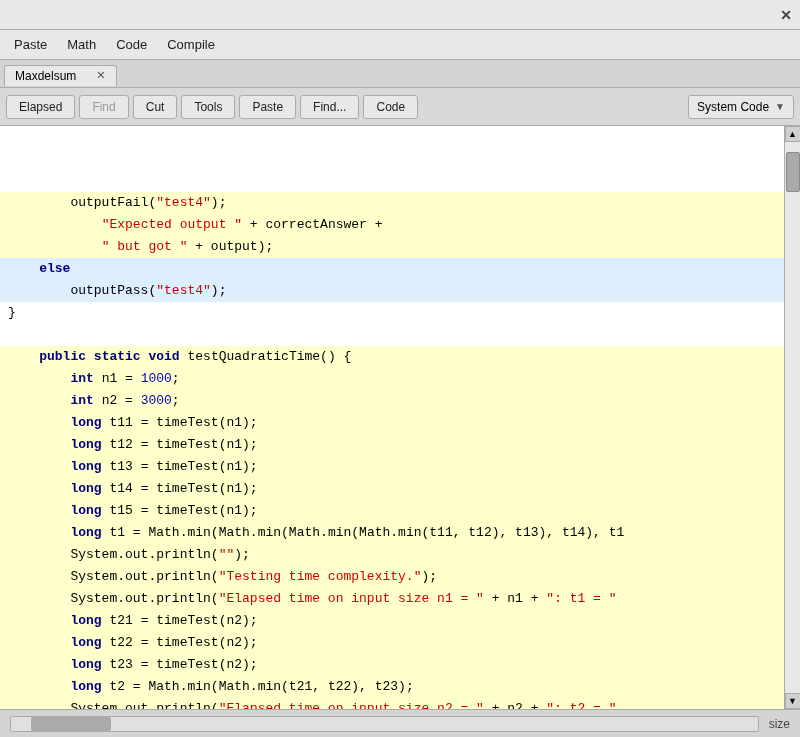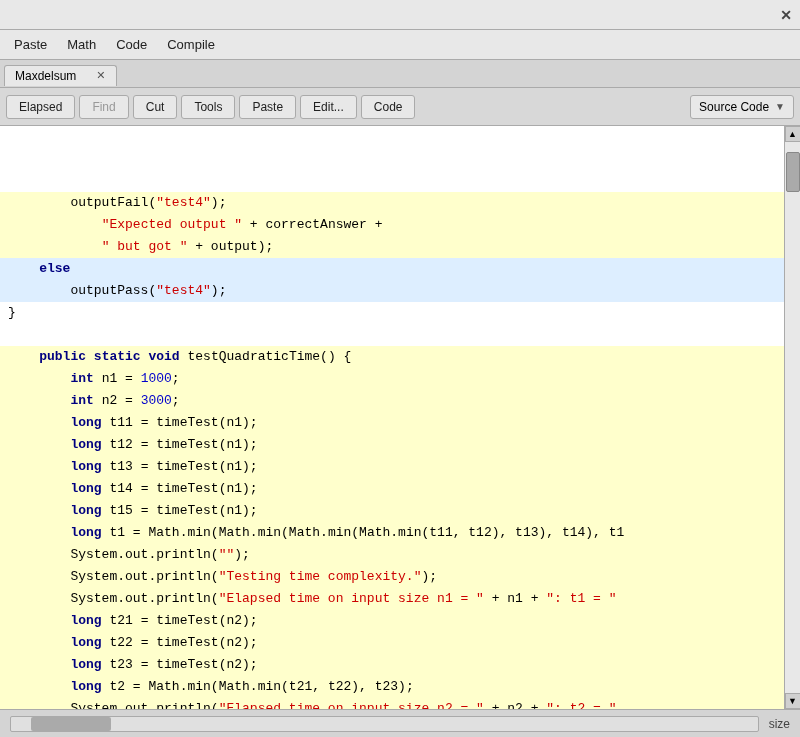--- a/index.html
+++ b/index.html
@@ -180,25 +180,25 @@
     <span class="tab-close">✕</span>
   </div>
 </div>
 
 <div class="toolbar">
   <button class="toolbar-btn">Elapsed</button>
   <button class="toolbar-btn" disabled="">Find</button>
   <button class="toolbar-btn">Cut</button>
   <button class="toolbar-btn">Tools</button>
   <button class="toolbar-btn">Paste</button>
-  <button class="toolbar-btn">Edit...</button>
+  <button class="toolbar-btn">Find...</button>
   <button class="toolbar-btn">Code</button>
   <div class="toolbar-spacer"></div>
   <div class="source-code-dropdown">
-    <span>Source Code</span>
+    <span>System Code</span>
     <span class="dropdown-arrow">▼</span>
   </div>
 </div>
 
 <div class="code-container">
   <div class="code-scroll" id="codeScroll">
     <div class="code-content" id="codeContent">
       
     <div style="display: flex; min-height: 22px; background: rgb(255, 255, 204); font-family: &quot;Courier New&quot;, Courier, monospace; font-size: 13px; line-height: 22px; white-space: pre;"><span style="flex: 1 1 0%; padding-left: 8px;"><span style="color: rgb(0, 0, 0);">        outputFail(</span><span style="color: rgb(204, 0, 0);">"test4"</span><span style="color: rgb(0, 0, 0);">);</span></span></div><div style="display: flex; min-height: 22px; background: rgb(255, 255, 204); font-family: &quot;Courier New&quot;, Courier, monospace; font-size: 13px; line-height: 22px; white-space: pre;"><span style="flex: 1 1 0%; padding-left: 8px;"><span style="color: rgb(0, 0, 0);">            </span><span style="color: rgb(204, 0, 0);">"Expected output "</span><span style="color: rgb(0, 0, 0);"> + correctAnswer +</span></span></div><div style="display: flex; min-height: 22px; background: rgb(255, 255, 204); font-family: &quot;Courier New&quot;, Courier, monospace; font-size: 13px; line-height: 22px; white-space: pre;"><span style="flex: 1 1 0%; padding-left: 8px;"><span style="color: rgb(0, 0, 0);">            </span><span style="color: rgb(204, 0, 0);">" but got "</span><span style="color: rgb(0, 0, 0);"> + output);</span></span></div><div style="display: flex; min-height: 22px; background: rgb(221, 238, 255); font-family: &quot;Courier New&quot;, Courier, monospace; font-size: 13px; line-height: 22px; white-space: pre;"><span style="flex: 1 1 0%; padding-left: 8px;"><span style="color: rgb(0, 0, 0);">    </span><span style="color: rgb(0, 0, 128); font-weight: bold;">else</span></span></div><div style="display: flex; min-height: 22px; background: rgb(221, 238, 255); font-family: &quot;Courier New&quot;, Courier, monospace; font-size: 13px; line-height: 22px; white-space: pre;"><span style="flex: 1 1 0%; padding-left: 8px;"><span style="color: rgb(0, 0, 0);">        outputPass(</span><span style="color: rgb(204, 0, 0);">"test4"</span><span style="color: rgb(0, 0, 0);">);</span></span></div><div style="display: flex; min-height: 22px; background: rgb(255, 255, 255); font-family: &quot;Courier New&quot;, Courier, monospace; font-size: 13px; line-height: 22px; white-space: pre;"><span style="flex: 1 1 0%; padding-left: 8px;"><span style="color: rgb(0, 0, 0);">}</span></span></div><div style="display: flex; min-height: 22px; background: rgb(255, 255, 255); font-family: &quot;Courier New&quot;, Courier, monospace; font-size: 13px; line-height: 22px; white-space: pre;"><span style="flex: 1 1 0%; padding-left: 8px;"></span></div><div style="display: flex; min-height: 22px; background: rgb(255, 255, 204); font-family: &quot;Courier New&quot;, Courier, monospace; font-size: 13px; line-height: 22px; white-space: pre;"><span style="flex: 1 1 0%; padding-left: 8px;"><span style="color: rgb(0, 0, 0);">    </span><span style="color: rgb(0, 0, 128); font-weight: bold;">public</span><span style="color: rgb(0, 0, 0);"> </span><span style="color: rgb(0, 0, 128); font-weight: bold;">static</span><span style="color: rgb(0, 0, 0);"> </span><span style="color: rgb(0, 0, 128); font-weight: bold;">void</span><span style="color: rgb(0, 0, 0);"> testQuadraticTime() {</span></span></div><div style="display: flex; min-height: 22px; background: rgb(255, 255, 204); font-family: &quot;Courier New&quot;, Courier, monospace; font-size: 13px; line-height: 22px; white-space: pre;"><span style="flex: 1 1 0%; padding-left: 8px;"><span style="color: rgb(0, 0, 0);">        </span><span style="color: rgb(0, 0, 128); font-weight: bold;">int</span><span style="color: rgb(0, 0, 0);"> n1 = </span><span style="color: rgb(0, 0, 204);">1000</span><span style="color: rgb(0, 0, 0);">;</span></span></div><div style="display: flex; min-height: 22px; background: rgb(255, 255, 204); font-family: &quot;Courier New&quot;, Courier, monospace; font-size: 13px; line-height: 22px; white-space: pre;"><span style="flex: 1 1 0%; padding-left: 8px;"><span style="color: rgb(0, 0, 0);">        </span><span style="color: rgb(0, 0, 128); font-weight: bold;">int</span><span style="color: rgb(0, 0, 0);"> n2 = </span><span style="color: rgb(0, 0, 204);">3000</span><span style="color: rgb(0, 0, 0);">;</span></span></div><div style="display: flex; min-height: 22px; background: rgb(255, 255, 204); font-family: &quot;Courier New&quot;, Courier, monospace; font-size: 13px; line-height: 22px; white-space: pre;"><span style="flex: 1 1 0%; padding-left: 8px;"><span style="color: rgb(0, 0, 0);">        </span><span style="color: rgb(0, 0, 128); font-weight: bold;">long</span><span style="color: rgb(0, 0, 0);"> t11 = timeTest(n1);</span></span></div><div style="display: flex; min-height: 22px; background: rgb(255, 255, 204); font-family: &quot;Courier New&quot;, Courier, monospace; font-size: 13px; line-height: 22px; white-space: pre;"><span style="flex: 1 1 0%; padding-left: 8px;"><span style="color: rgb(0, 0, 0);">        </span><span style="color: rgb(0, 0, 128); font-weight: bold;">long</span><span style="color: rgb(0, 0, 0);"> t12 = timeTest(n1);</span></span></div><div style="display: flex; min-height: 22px; background: rgb(255, 255, 204); font-family: &quot;Courier New&quot;, Courier, monospace; font-size: 13px; line-height: 22px; white-space: pre;"><span style="flex: 1 1 0%; padding-left: 8px;"><span style="color: rgb(0, 0, 0);">        </span><span style="color: rgb(0, 0, 128); font-weight: bold;">long</span><span style="color: rgb(0, 0, 0);"> t13 = timeTest(n1);</span></span></div><div style="display: flex; min-height: 22px; background: rgb(255, 255, 204); font-family: &quot;Courier New&quot;, Courier, monospace; font-size: 13px; line-height: 22px; white-space: pre;"><span style="flex: 1 1 0%; padding-left: 8px;"><span style="color: rgb(0, 0, 0);">        </span><span style="color: rgb(0, 0, 128); font-weight: bold;">long</span><span style="color: rgb(0, 0, 0);"> t14 = timeTest(n1);</span></span></div><div style="display: flex; min-height: 22px; background: rgb(255, 255, 204); font-family: &quot;Courier New&quot;, Courier, monospace; font-size: 13px; line-height: 22px; white-space: pre;"><span style="flex: 1 1 0%; padding-left: 8px;"><span style="color: rgb(0, 0, 0);">        </span><span style="color: rgb(0, 0, 128); font-weight: bold;">long</span><span style="color: rgb(0, 0, 0);"> t15 = timeTest(n1);</span></span></div><div style="display: flex; min-height: 22px; background: rgb(255, 255, 204); font-family: &quot;Courier New&quot;, Courier, monospace; font-size: 13px; line-height: 22px; white-space: pre;"><span style="flex: 1 1 0%; padding-left: 8px;"><span style="color: rgb(0, 0, 0);">        </span><span style="color: rgb(0, 0, 128); font-weight: bold;">long</span><span style="color: rgb(0, 0, 0);"> t1 = Math.min(Math.min(Math.min(Math.min(t11, t12), t13), t14), t1</span></span></div><div style="display: flex; min-height: 22px; background: rgb(255, 255, 204); font-family: &quot;Courier New&quot;, Courier, monospace; font-size: 13px; line-height: 22px; white-space: pre;"><span style="flex: 1 1 0%; padding-left: 8px;"><span style="color: rgb(0, 0, 0);">        System.out.println(</span><span style="color: rgb(204, 0, 0);">""</span><span style="color: rgb(0, 0, 0);">);</span></span></div><div style="display: flex; min-height: 22px; background: rgb(255, 255, 204); font-family: &quot;Courier New&quot;, Courier, monospace; font-size: 13px; line-height: 22px; white-space: pre;"><span style="flex: 1 1 0%; padding-left: 8px;"><span style="color: rgb(0, 0, 0);">        System.out.println(</span><span style="color: rgb(204, 0, 0);">"Testing time complexity."</span><span style="color: rgb(0, 0, 0);">);</span></span></div><div style="display: flex; min-height: 22px; background: rgb(255, 255, 204); font-family: &quot;Courier New&quot;, Courier, monospace; font-size: 13px; line-height: 22px; white-space: pre;"><span style="flex: 1 1 0%; padding-left: 8px;"><span style="color: rgb(0, 0, 0);">        System.out.println(</span><span style="color: rgb(204, 0, 0);">"Elapsed time on input size n1 = "</span><span style="color: rgb(0, 0, 0);"> + n1 + </span><span style="color: rgb(204, 0, 0);">": t1 = "</span></span></div><div style="display: flex; min-height: 22px; background: rgb(255, 255, 204); font-family: &quot;Courier New&quot;, Courier, monospace; font-size: 13px; line-height: 22px; white-space: pre;"><span style="flex: 1 1 0%; padding-left: 8px;"><span style="color: rgb(0, 0, 0);">        </span><span style="color: rgb(0, 0, 128); font-weight: bold;">long</span><span style="color: rgb(0, 0, 0);"> t21 = timeTest(n2);</span></span></div><div style="display: flex; min-height: 22px; background: rgb(255, 255, 204); font-family: &quot;Courier New&quot;, Courier, monospace; font-size: 13px; line-height: 22px; white-space: pre;"><span style="flex: 1 1 0%; padding-left: 8px;"><span style="color: rgb(0, 0, 0);">        </span><span style="color: rgb(0, 0, 128); font-weight: bold;">long</span><span style="color: rgb(0, 0, 0);"> t22 = timeTest(n2);</span></span></div><div style="display: flex; min-height: 22px; background: rgb(255, 255, 204); font-family: &quot;Courier New&quot;, Courier, monospace; font-size: 13px; line-height: 22px; white-space: pre;"><span style="flex: 1 1 0%; padding-left: 8px;"><span style="color: rgb(0, 0, 0);">        </span><span style="color: rgb(0, 0, 128); font-weight: bold;">long</span><span style="color: rgb(0, 0, 0);"> t23 = timeTest(n2);</span></span></div><div style="display: flex; min-height: 22px; background: rgb(255, 255, 204); font-family: &quot;Courier New&quot;, Courier, monospace; font-size: 13px; line-height: 22px; white-space: pre;"><span style="flex: 1 1 0%; padding-left: 8px;"><span style="color: rgb(0, 0, 0);">        </span><span style="color: rgb(0, 0, 128); font-weight: bold;">long</span><span style="color: rgb(0, 0, 0);"> t2 = Math.min(Math.min(t21, t22), t23);</span></span></div><div style="display: flex; min-height: 22px; background: rgb(255, 255, 204); font-family: &quot;Courier New&quot;, Courier, monospace; font-size: 13px; line-height: 22px; white-space: pre;"><span style="flex: 1 1 0%; padding-left: 8px;"><span style="color: rgb(0, 0, 0);">        System.out.println(</span><span style="color: rgb(204, 0, 0);">"Elapsed time on input size n2 = "</span><span style="color: rgb(0, 0, 0);"> + n2 + </span><span style="color: rgb(204, 0, 0);">": t2 = "</span></span></div></div>
   </div>

